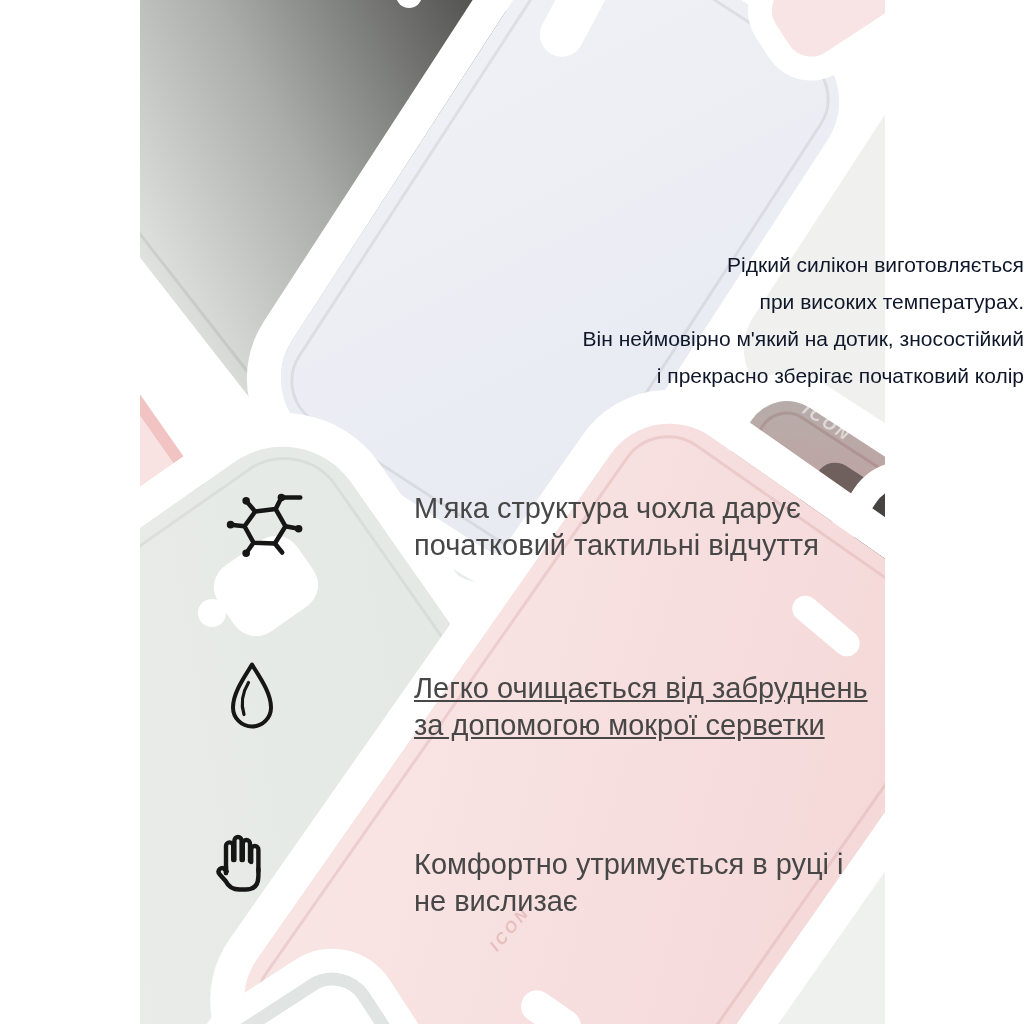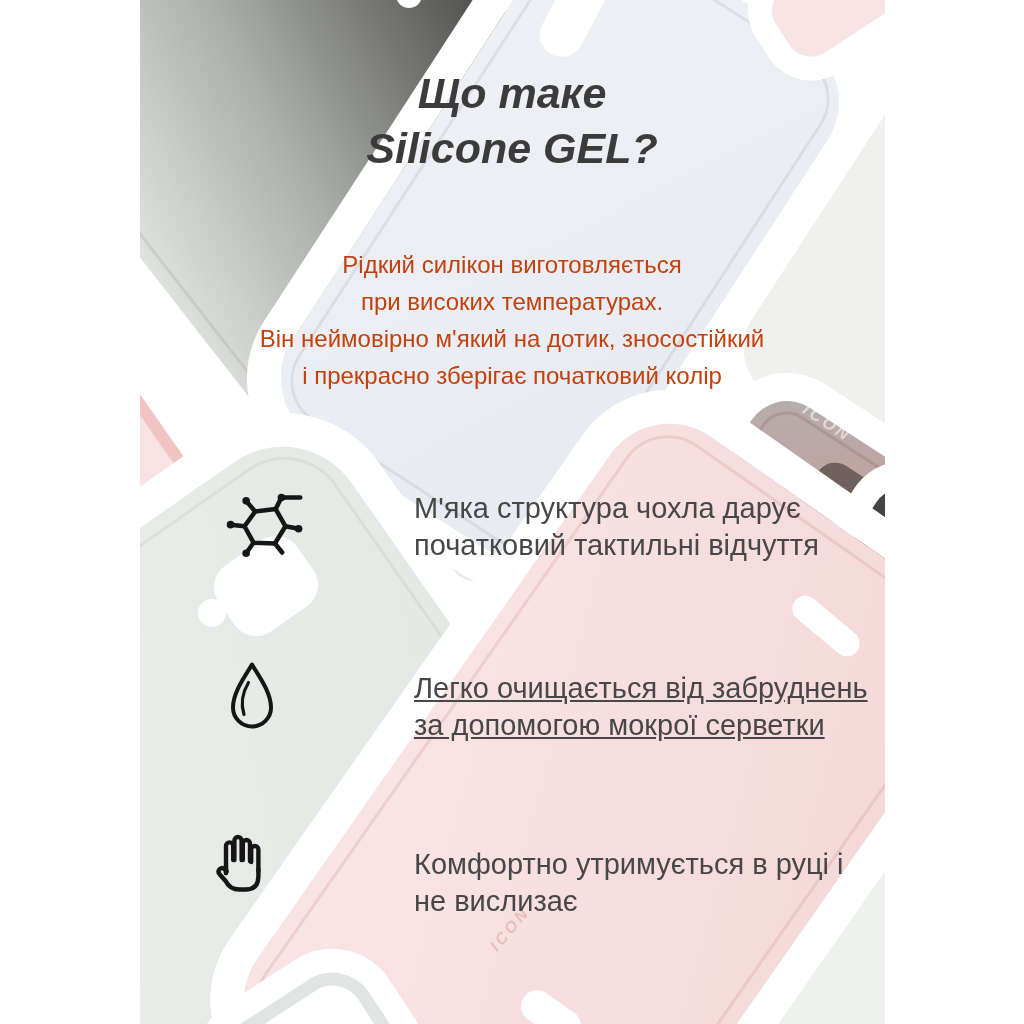--- a/index.html
+++ b/index.html
@@ -52,22 +52,22 @@
   .pink-blob-tr{left:773px;top:-36px;width:120px;height:76px;border-radius:26px;transform:rotate(-33deg);
              background:#f8e4e4;box-shadow:0 0 0 24px #fff;}
   
   .margin{position:absolute;top:0;height:1024px;background:#fff;z-index:5;}
   .margin-left{left:0;width:140px;}
   .margin-right{left:885px;width:139px;}
   
   .content{position:absolute;inset:0;z-index:10;}
   .title{position:absolute;top:66px;left:0;width:100%;text-align:center;
          font-weight:800;font-style:italic;font-size:43px;line-height:55px;color:#3b3b3b;}
-  .intro{position:absolute;top:246px;left:0;width:100%;text-align:center;
-         font-size:24px;line-height:37px;color:#c2410c;font-weight:500;}
+  .intro{position:absolute;top:246px;left:0;width:100%;text-align:right;
+         font-size:21px;line-height:37px;color:#0f172a;font-weight:500;}
   .feature-text{position:absolute;left:390px;font-size:29px;line-height:37px;color:#474747;font-weight:500;margin-left:24px;}
   .ft-1{top:490px;} .ft-2{top:670px;text-decoration:underline;} .ft-3{top:846px;}
   .ficon{position:absolute;}
   .fi-1{left:224px;top:479px;} .fi-2{left:227px;top:661px;} .fi-3{left:215px;top:832px;}
 </style>
 </head>
 <body>
 
 <div class="page">
 
@@ -95,24 +95,20 @@
     <div class="brand-mark mark-pink">ICON</div>
     <div class="case case-white-bl"></div>
     <div class="case pink-blob-tr"></div>
   </div>
 
   <div class="margin margin-left"></div>
   <div class="margin margin-right"></div>
 
   <div class="content">
 
-    <div class="title">
-      <div>Що таке</div>
-      <div>Silicone GEL?</div>
-    </div>
 
     <div class="intro">
       <div>Рідкий силікон виготовляється</div>
       <div>при високих температурах.</div>
       <div>Він неймовірно м'який на дотик, зносостійкий</div>
       <div>і прекрасно зберігає початковий колір</div>
     </div>
 
     <svg class="ficon fi-1" width="82" height="88" viewBox="0 0 100 100" fill="none" stroke="#161616" stroke-width="5.5" stroke-linecap="round" stroke-linejoin="round">
       <path d="M38,36 L63,33 L75,54 L62,75 L36,74 L25,54 Z"></path>

